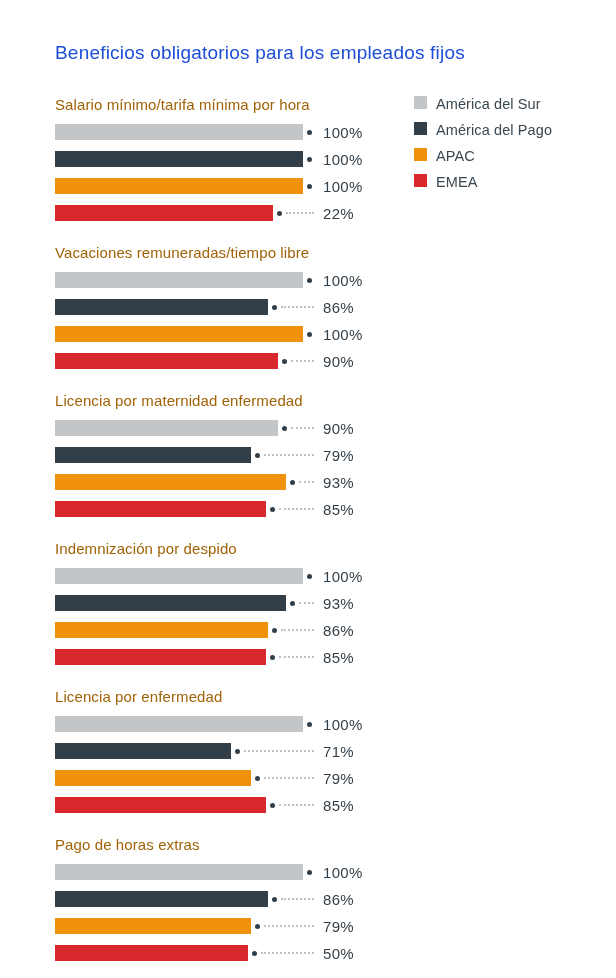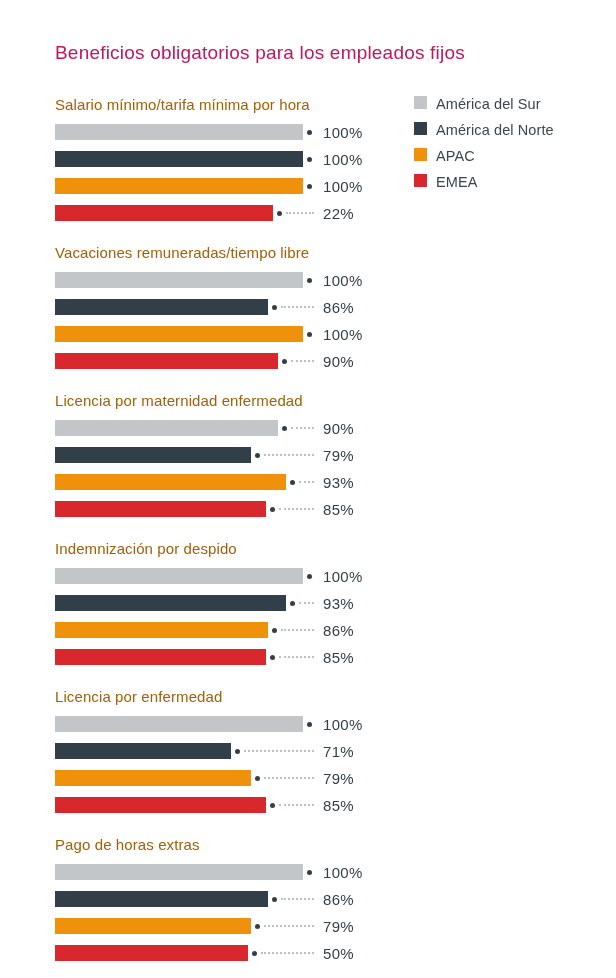--- a/index.html
+++ b/index.html
@@ -12,21 +12,21 @@
   .page {
     position: relative;
     width: 616px; height: 978px;
     padding: 41px 0 0 55px;
     background: #ffffff;
   }
   .page-title {
     font-size: 19px;
     line-height: 23px;
     font-weight: 400;
-    color: #be185d;
+    color: #1d4ed8;
     letter-spacing: 0.2px;
     margin-bottom: 32px;
   }
   .groups { width: 330px; }
   .group { margin-bottom: 23px; }
   .group-title {
     font-size: 15px;
     line-height: 18px;
     font-weight: 400;
     color: #a16207;
@@ -310,21 +310,21 @@
         </div>
       </div>
     </div>
   <div class="legend" id="legend">
       <div class="legend-item">
         <div class="legend-swatch" style="background: rgb(194, 198, 201);"></div>
         <div class="legend-label">América del Sur</div>
       </div>
       <div class="legend-item">
         <div class="legend-swatch" style="background: rgb(51, 63, 72);"></div>
-        <div class="legend-label">América del Norte</div>
+        <div class="legend-label">América del Pago</div>
       </div>
       <div class="legend-item">
         <div class="legend-swatch" style="background: rgb(240, 145, 12);"></div>
         <div class="legend-label">APAC</div>
       </div>
       <div class="legend-item">
         <div class="legend-swatch" style="background: rgb(217, 39, 46);"></div>
         <div class="legend-label">EMEA</div>
       </div>
     </div>

